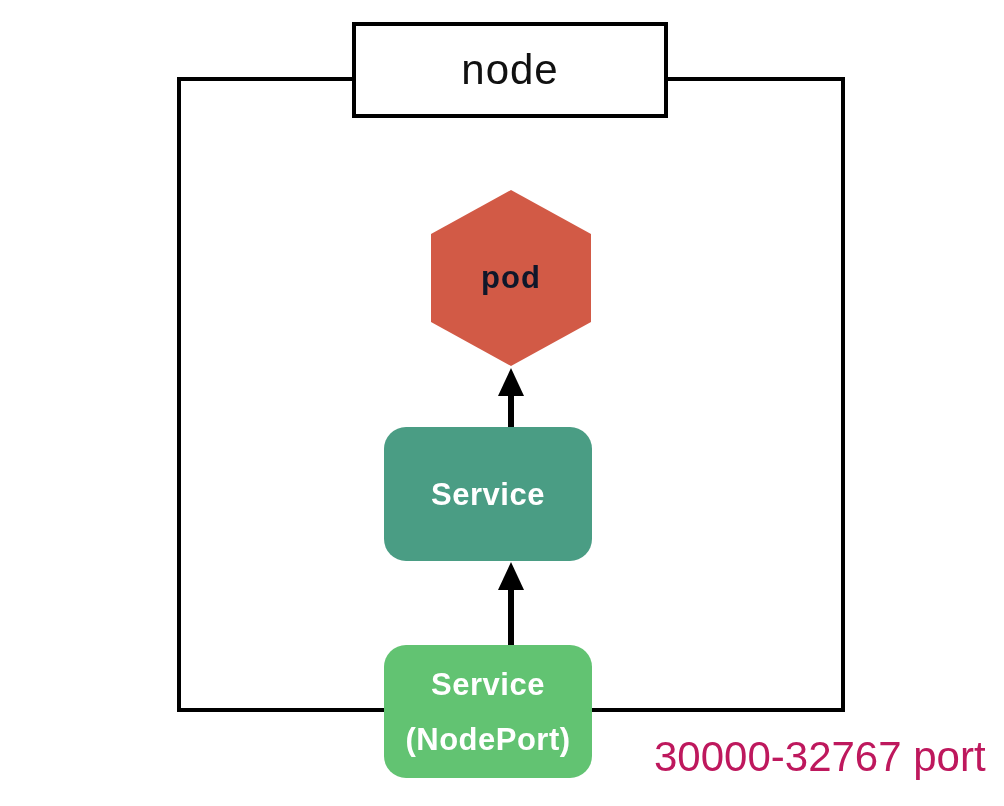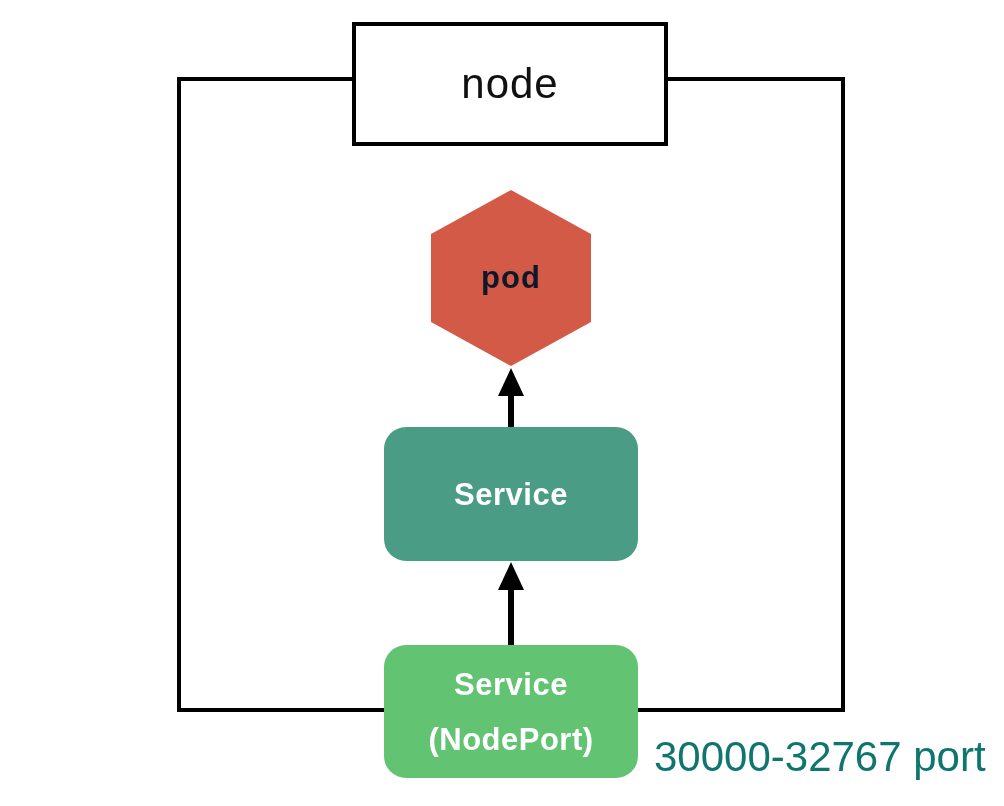--- a/index.html
+++ b/index.html
@@ -26,21 +26,21 @@
     box-sizing: border-box;
     background: transparent;
     z-index: 1;
   }
   
   .node-label-box {
     position: absolute;
     left: 352px;
     top: 22px;
     width: 316px;
-    height: 124px;
+    height: 96px;
     border: 4px solid #000000;
     box-sizing: border-box;
     background: #ffffff;
     display: flex;
     align-items: center;
     justify-content: center;
     z-index: 3;
   }
   .node-label-text {
     font-size: 42px;
@@ -63,21 +63,21 @@
   }
   .pod-label {
     color: #0f172a;
     font-size: 31px;
     font-weight: 700;
     letter-spacing: 1px;
   }
   
   .service-box {
     position: absolute;
-    width: 254px;
+    width: 208px;
     border-radius: 22px;
     display: flex;
     flex-direction: column;
     align-items: center;
     justify-content: center;
     z-index: 4;
   }
   .service-box.clusterip {
     left: 384px;
     top: 427px;
@@ -104,21 +104,21 @@
     z-index: 2;
     pointer-events: none;
   }
   
   .port-annotation {
     position: absolute;
     left: 654px;
     top: 733px;
     font-size: 42px;
     font-weight: 400;
-    color: #0f766e;
+    color: #be185d;
     white-space: nowrap;
     z-index: 2;
   }
 </style>
 </head>
 <body>
 
 <div class="canvas">
 
   <div class="node-rect"></div>

